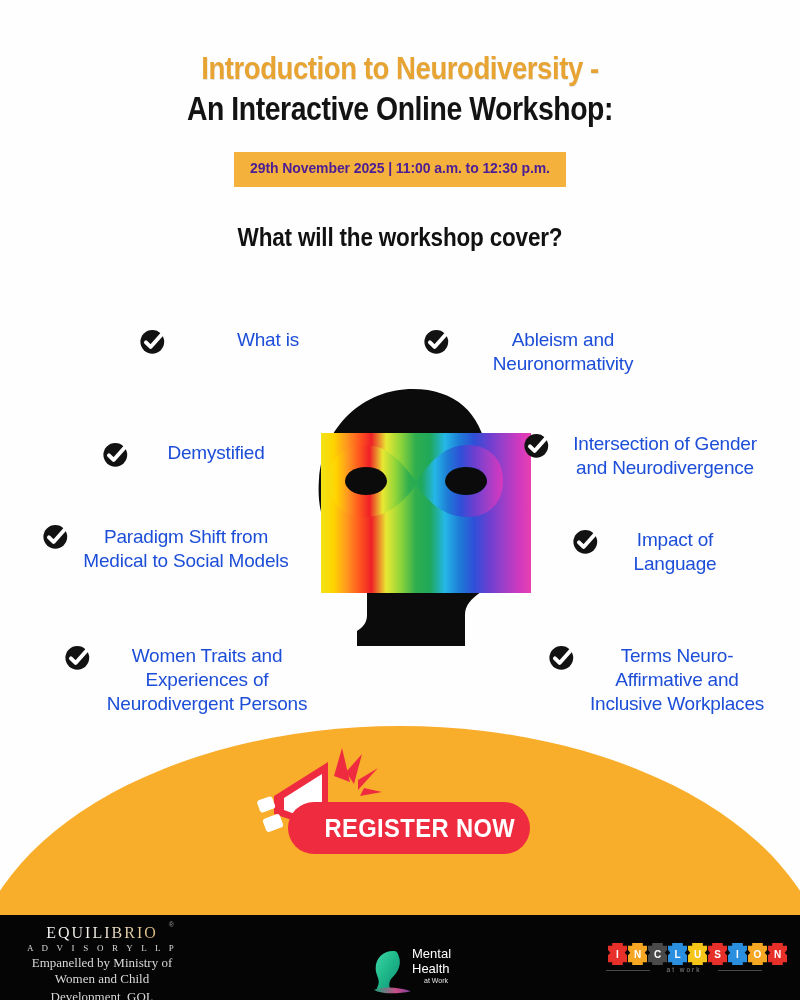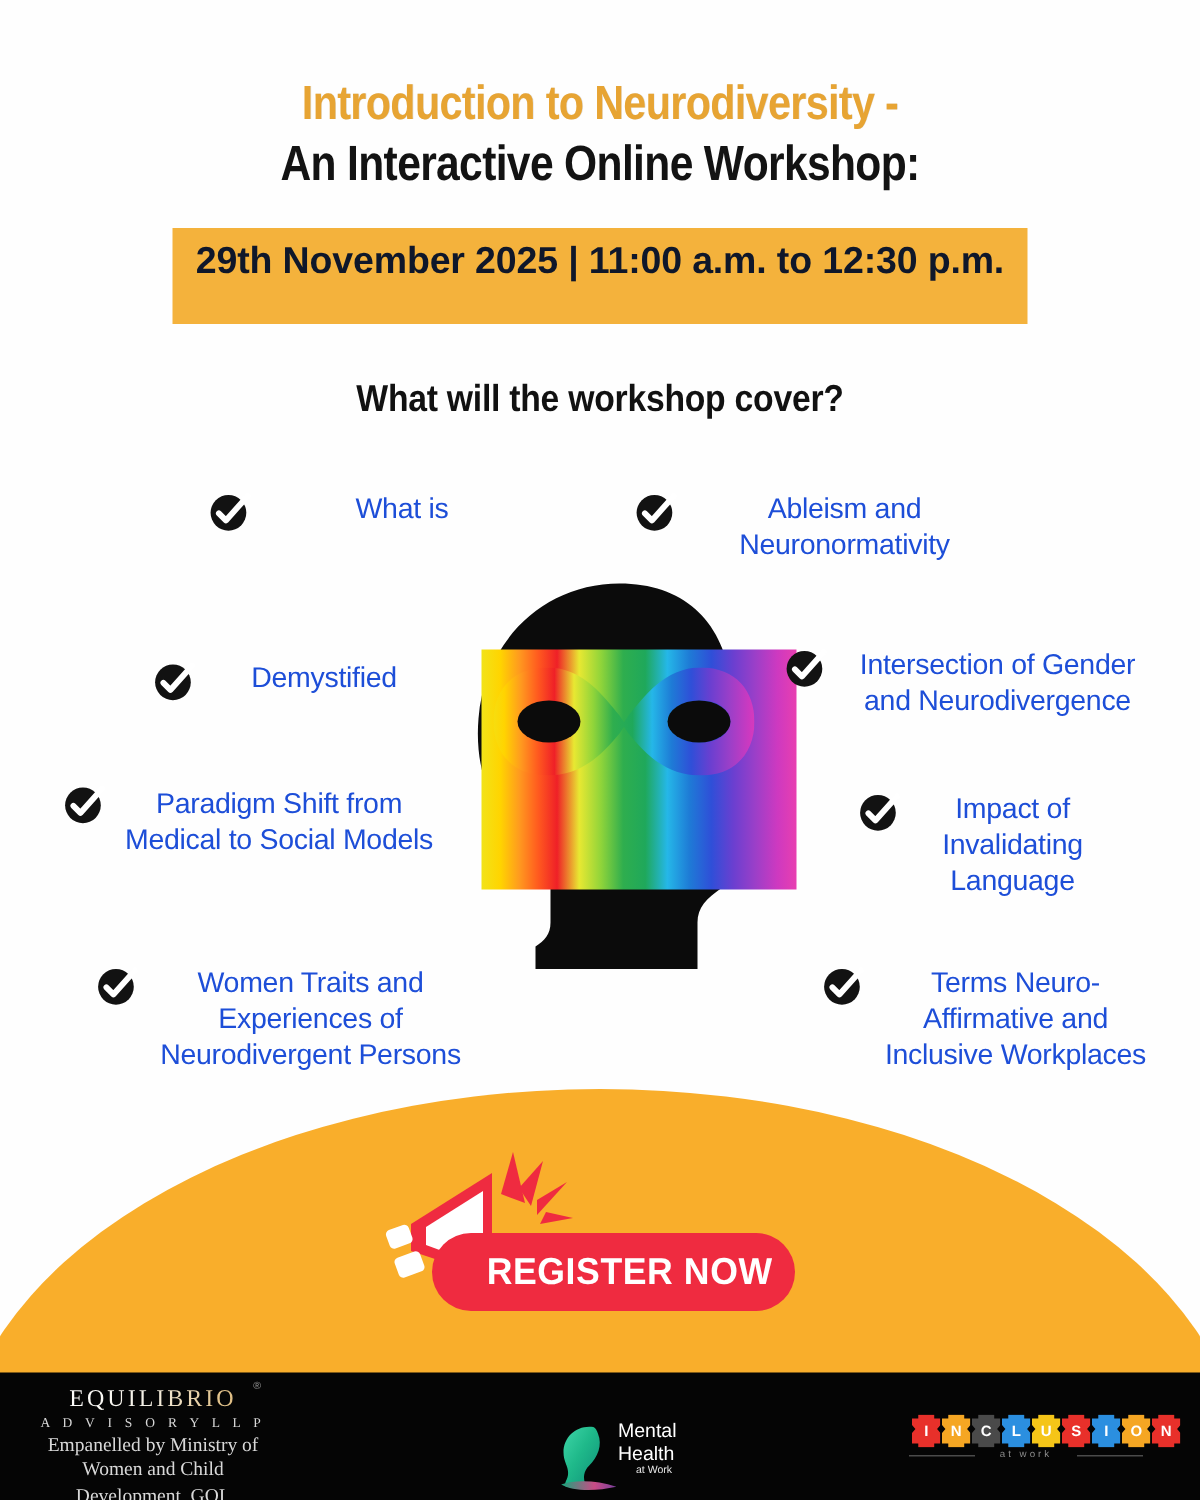--- a/index.html
+++ b/index.html
@@ -26,23 +26,23 @@
     margin-top:6px;
     font-family:"Liberation Sans Narrow","Liberation Sans",sans-serif;
     font-weight:bold;font-size:33px;letter-spacing:-0.5px;
     color:#131313;
     transform:scaleX(0.86);
     line-height:1.05;
   }
   .date-banner-wrap{margin-top:26px;display:flex;justify-content:center;}
   .date-banner{
     background:#F4B23C;
-    color:#0f172a;
-    font-weight:bold;font-size:25px;
-    padding:8px 16px 27px 16px;
+    color:#4c1d95;
+    font-weight:bold;font-size:14px;
+    padding:8px 16px 11px 16px;
     letter-spacing:-0.1px;
     white-space:nowrap;
   }
 
   .cover-q{
     margin-top:36px;
     font-family:"Liberation Sans Narrow","Liberation Sans",sans-serif;
     font-weight:bold;font-size:25px;
     color:#111;
     transform:scaleX(0.9);
@@ -72,21 +72,21 @@
     position:absolute;
     left:-30px;
     top:726px;
     width:860px;
     height:420px;
     background:#F9AE2B;
     border-radius:50% 50% 0 0 / 62% 62% 0 0;
   }
 
   
-  .register-zone{position:absolute;left:250px;top:756px;width:300px;height:130px;}
+  .register-zone{position:absolute;left:250px;top:736px;width:300px;height:130px;}
   .register-pill{
     position:absolute;left:38px;top:66px;
     width:242px;height:52px;
     background:#EF2B40;
     border-radius:26px;
     display:flex;align-items:center;justify-content:center;
   }
   .register-pill span{
     color:#ffffff;
     font-weight:bold;
@@ -340,21 +340,20 @@
   </div>
 
   <div class="check" style="left:570px;top:524px;">
     <svg viewBox="0 0 40 40">
       <circle cx="18" cy="21" r="14" fill="#121212"></circle>
       <path d="M10.5 21.5 L16 27 L33 8" stroke="#ffffff" stroke-width="4.6" fill="none" stroke-linecap="round" stroke-linejoin="round"></path>
     </svg>
   </div>
   <div class="item-text" style="left:600px;top:528px;width:150px;text-align:center;">
     <div>Impact of</div>
-    <div>Invalidating</div>
     <div>Language</div>
   </div>
 
   <div class="check" style="left:62px;top:640px;">
     <svg viewBox="0 0 40 40">
       <circle cx="18" cy="21" r="14" fill="#121212"></circle>
       <path d="M10.5 21.5 L16 27 L33 8" stroke="#ffffff" stroke-width="4.6" fill="none" stroke-linecap="round" stroke-linejoin="round"></path>
     </svg>
   </div>
   <div class="item-text" style="left:92px;top:644px;width:230px;text-align:center;">

